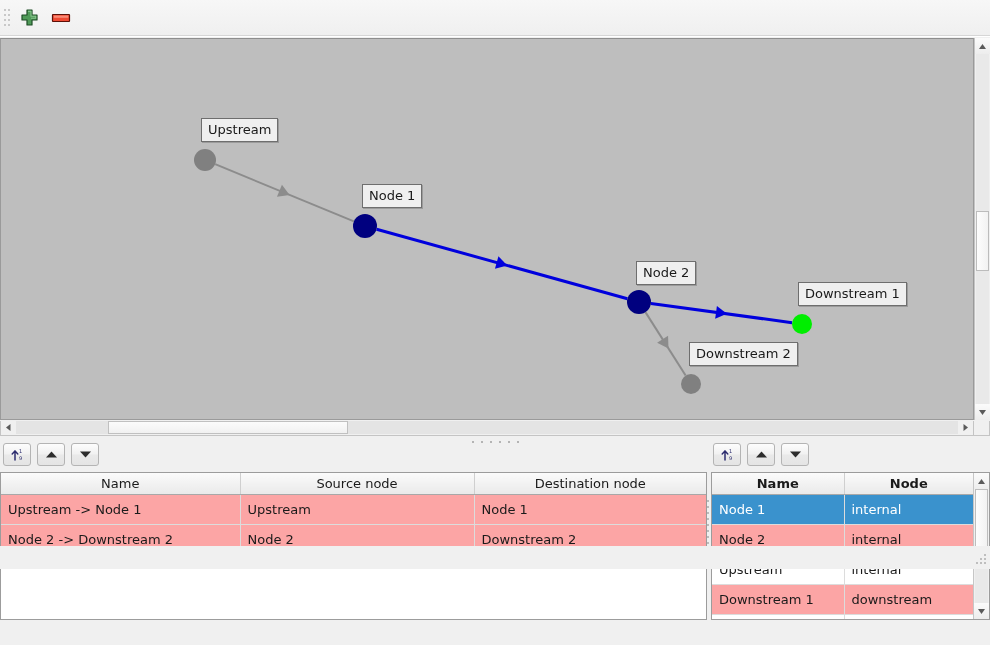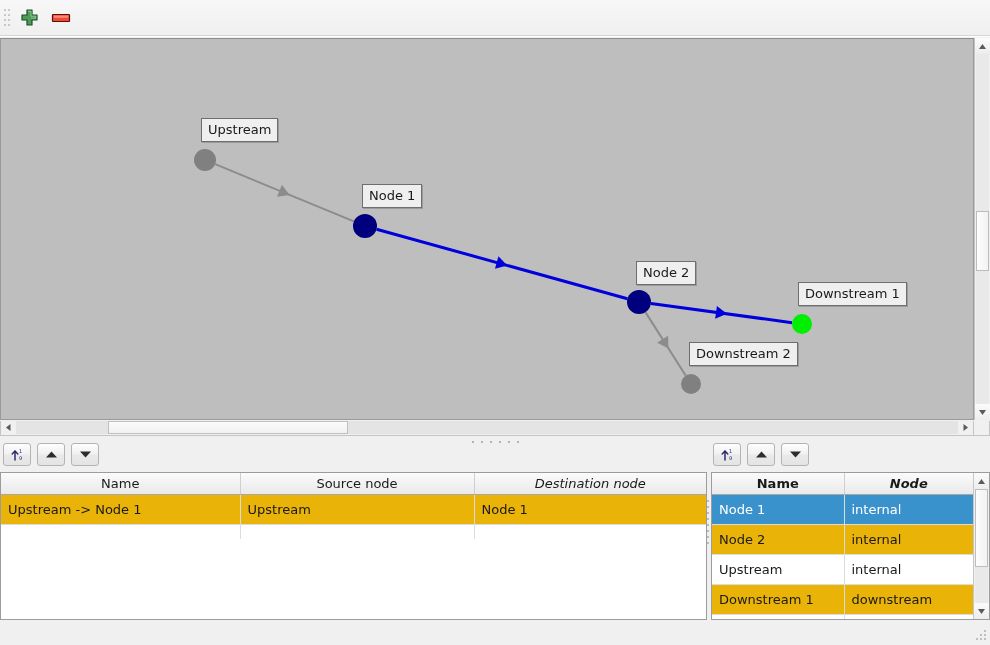--- a/index.html
+++ b/index.html
@@ -4,21 +4,21 @@
 <style>
   html, body {
     margin: 0; padding: 0;
     width: 990px; height: 645px;
     background: #f0f0f0;
     font-family: "DejaVu Sans", sans-serif;
     overflow: hidden;
   }
   #app {
     position: relative;
-    width: 990px; height: 645px;
+    width: 990px; height: 569px;
     background: #f0f0f0;
     box-sizing: border-box;
   }
 
   
   #toolbar {
     position: absolute; left: 0; top: 0; width: 990px; height: 37px;
     background: linear-gradient(to bottom, #f7f7f7 0%, #efefef 100%);
     box-sizing: border-box;
   }
@@ -164,33 +164,33 @@
     background: linear-gradient(to bottom,#fbfbfb 0%,#f2f2f2 50%,#eaeaea 100%);
     border-right: 1px solid #cfcfcf;
     border-bottom: 1px solid #a8a8a8;
     font-weight: normal;
     text-align: center;
     padding: 0 4px;
     white-space: nowrap;
     overflow: hidden;
   }
   table.grid th.bold { font-weight: bold; }
-  table.grid th:last-child { border-right: none; font-style: italic; }
+  table.grid th:last-child { border-right: none; }
   table.grid td {
     height: 29px;
     border-right: 1px solid #dcdcdc;
     border-bottom: 1px solid #dcdcdc;
     padding: 0 7px;
     white-space: nowrap;
     overflow: hidden;
     text-overflow: ellipsis;
   }
   table.grid td:last-child { border-right: none; }
   table.grid tr.odd td { background: #ffffff; }
-  table.grid tr.even td { background: #eab308; }
+  table.grid tr.even td { background: #fca5a5; }
   table.grid tr.selected td { background: #3a92cd; color: #ffffff; }
   table.grid tr.filler td { height: 14px; border-bottom: none; background: #ffffff; }
 
   
   #r-scroll {
     position: absolute; right: 0; top: 0; width: 16px; height: 100%;
     background: #f0f0f0; border-left: 1px solid #c6c6c6; box-sizing: border-box;
   }
   #r-scroll .sb-arrow {
     position: absolute; left: 0; width: 15px; height: 16px;
@@ -384,20 +384,25 @@
           <th>Name</th>
           <th>Source node</th>
           <th>Destination node</th>
         </tr>
       </thead>
       <tbody id="edges-body">
           <tr class="even">
             <td>Upstream -&gt; Node 1</td>
             <td>Upstream</td>
             <td>Node 1</td>
+          </tr>
+          <tr class="even">
+            <td>Node 2 -&gt; Downstream 2</td>
+            <td>Node 2</td>
+            <td>Downstream 2</td>
           </tr>
           <tr class="filler">
             <td></td>
             <td></td>
             <td></td>
           </tr>
         </tbody>
     </table>
   </div>
 

